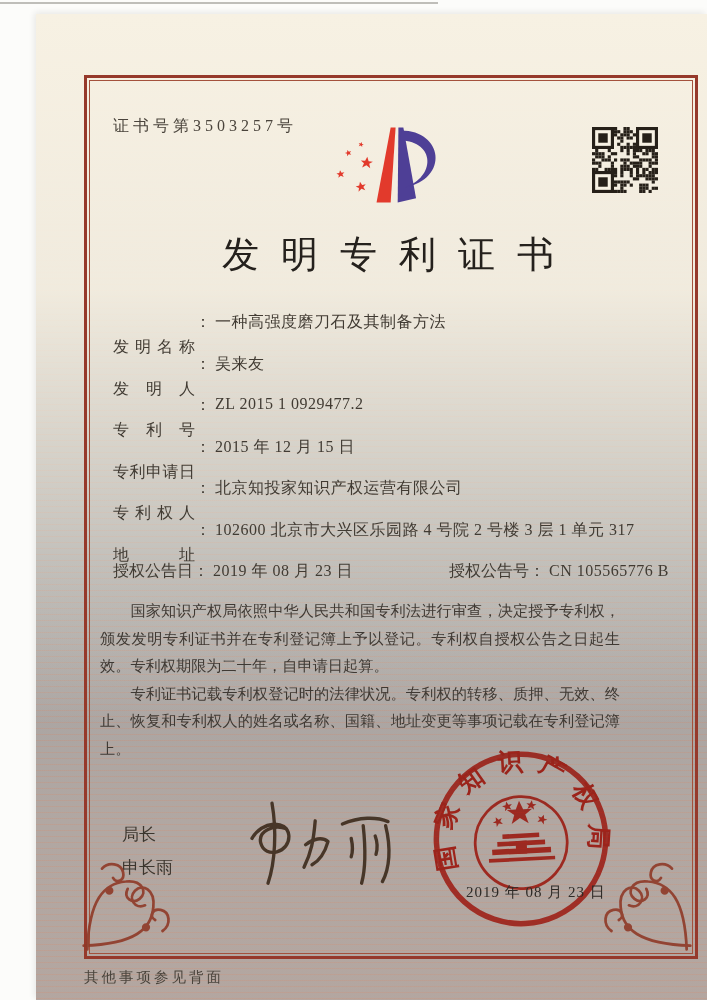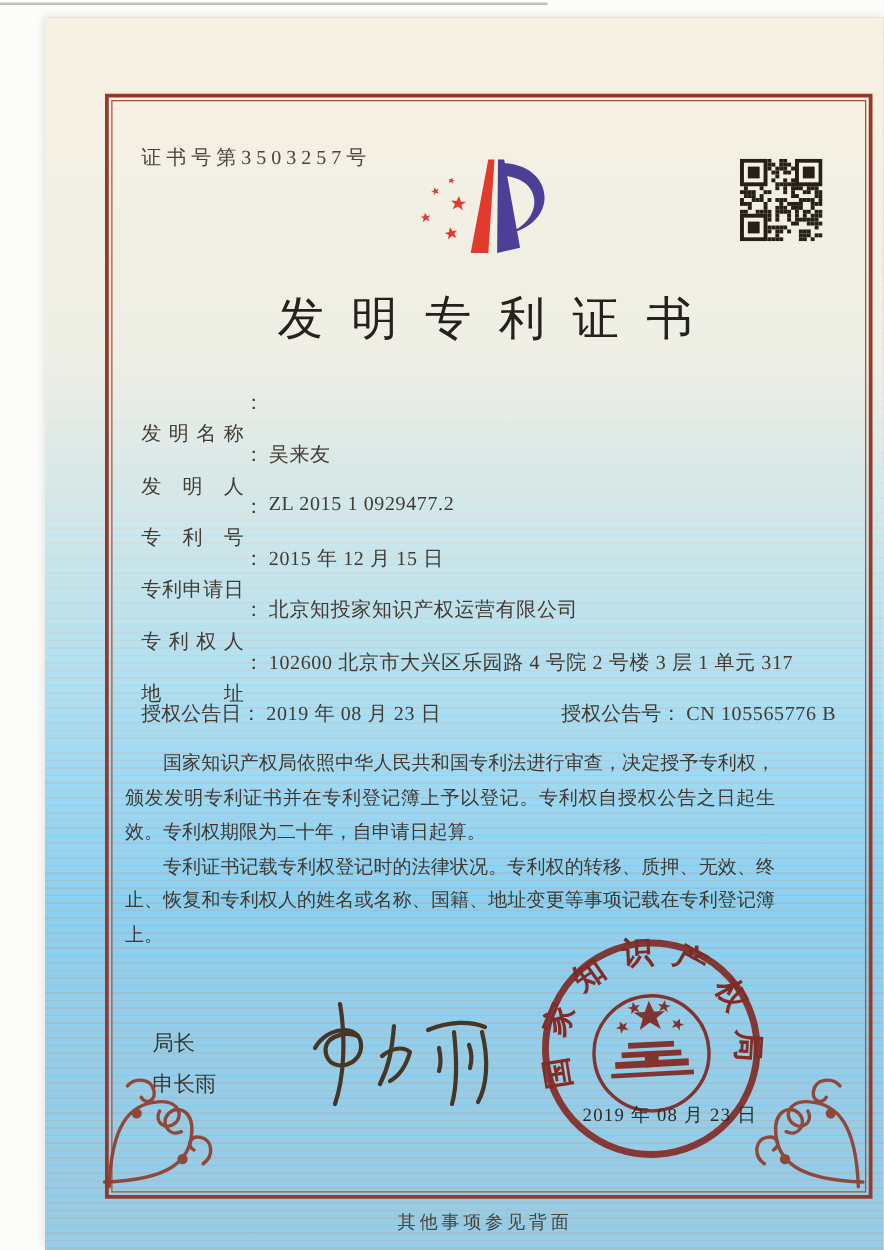--- a/index.html
+++ b/index.html
@@ -4,21 +4,21 @@
 <style>
   html,body{margin:0;padding:0;}
   body{
     width:707px;height:1000px;position:relative;overflow:hidden;
     background:#fcfcfa;
     font-family:"Liberation Serif","DejaVu Serif",serif;
   }
   .scan-edge-top{position:absolute;left:0;top:2px;width:62%;height:2px;background:#8d8a84;opacity:.55;}
   .paper{
     position:absolute;left:36px;top:14px;width:671px;height:986px;
-    background:#7dd3fc;border-radius:4px 0 0 0;
+    background:#a3a3a3;border-radius:4px 0 0 0;
     box-shadow:-2px -2px 6px rgba(0,0,0,.08);
   }
   .stripes{
     position:absolute;inset:0;pointer-events:none;
     background:
       linear-gradient(180deg, rgba(247,241,227,1) 0%, rgba(247,241,227,.92) 28%, rgba(247,241,227,.45) 52%, rgba(247,241,227,0) 72%),
       linear-gradient(180deg, rgba(240,185,158,0) 55%, rgba(240,185,158,.18) 82%, rgba(238,178,150,.22) 100%),
       repeating-linear-gradient(180deg, rgba(221,122,82,.20) 0px, rgba(221,122,82,.20) 1px, rgba(221,122,82,0) 1px, rgba(221,122,82,0) 6px);
   }
   .frame{
@@ -43,21 +43,21 @@
   .paras{
     position:absolute;left:64px;top:583px;width:520px;
     font-size:15.2px;line-height:27.6px;color:#3f3933;text-align:justify;
   }
   .paras p{margin:0;text-indent:2em;}
   .director{position:absolute;left:86px;top:804px;font-size:17px;color:#3c362e;line-height:33px;}
   .sign{position:absolute;left:194px;top:778px;width:180px;height:96px;}
   .seal{position:absolute;left:393px;top:733px;width:184px;height:184px;mix-blend-mode:multiply;transform:rotate(-3deg);}
   .seal-date{position:absolute;left:430px;top:869px;width:180px;font-size:15px;letter-spacing:1px;color:#2e2a26;z-index:5;}
   .pagenum{position:absolute;left:48px;top:913px;width:608px;text-align:center;font-size:14px;letter-spacing:2px;color:#463f37;}
-  .reverse-note{position:absolute;left:48px;top:954px;width:608px;text-align:center;font-size:14.5px;letter-spacing:3px;color:#4a443c;}
+  .reverse-note{position:absolute;left:48px;top:954px;width:608px;font-size:14.5px;letter-spacing:3px;color:#4a443c;}
   .flourish{position:absolute;width:110px;height:112px;opacity:.9;}
   .flourish.right{left:548px;top:828px;}
   .flourish.left{left:44px;top:828px;transform:scaleX(-1);}
 </style>
 </head>
 <body>
 
 <div class="scan-edge-top"></div>
 
 <div class="paper">
@@ -252,20 +252,21 @@
         <rect x="72" y="80" width="4" height="4"></rect>
       </g>
     </svg>
 
   <div class="title">发明专利证书</div>
 
   <div class="fields">
     <div class="frow">
       <span class="flabel">发明名称</span>
         <span class="colon">：</span>
+        <span class="fvalue">一种高强度磨刀石及其制备方法</span>
     </div>
     <div class="frow">
       <span class="flabel">发明人</span>
         <span class="colon">：</span>
         <span class="fvalue">吴来友</span>
     </div>
     <div class="frow">
       <span class="flabel">专利号</span>
         <span class="colon">：</span>
         <span class="fvalue">ZL 2015 1 0929477.2</span>

